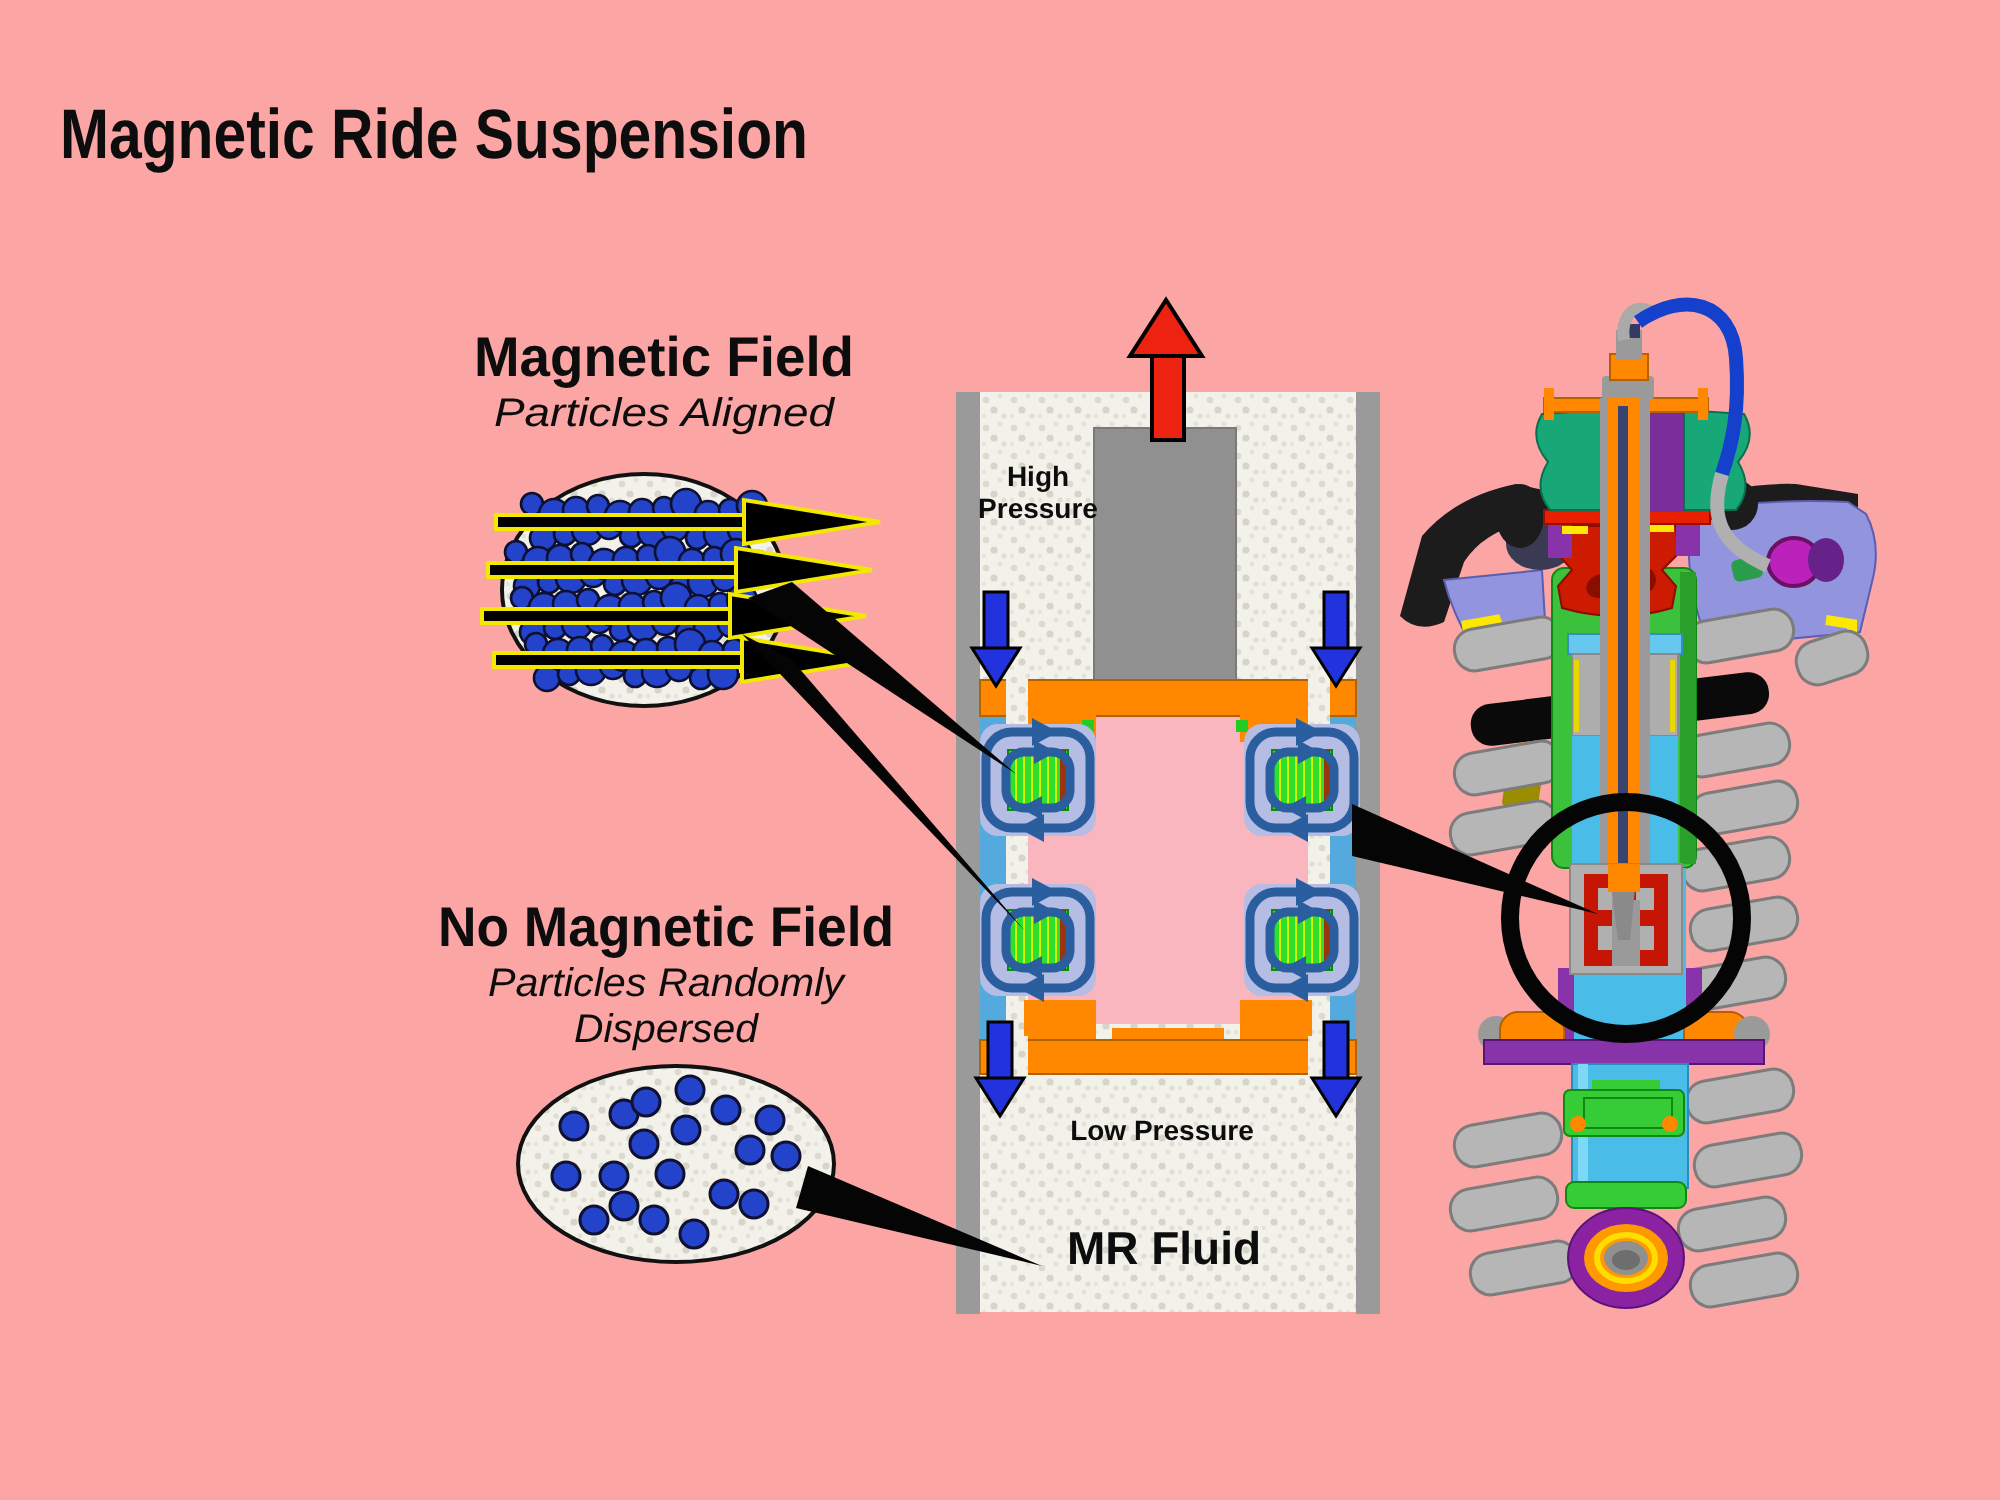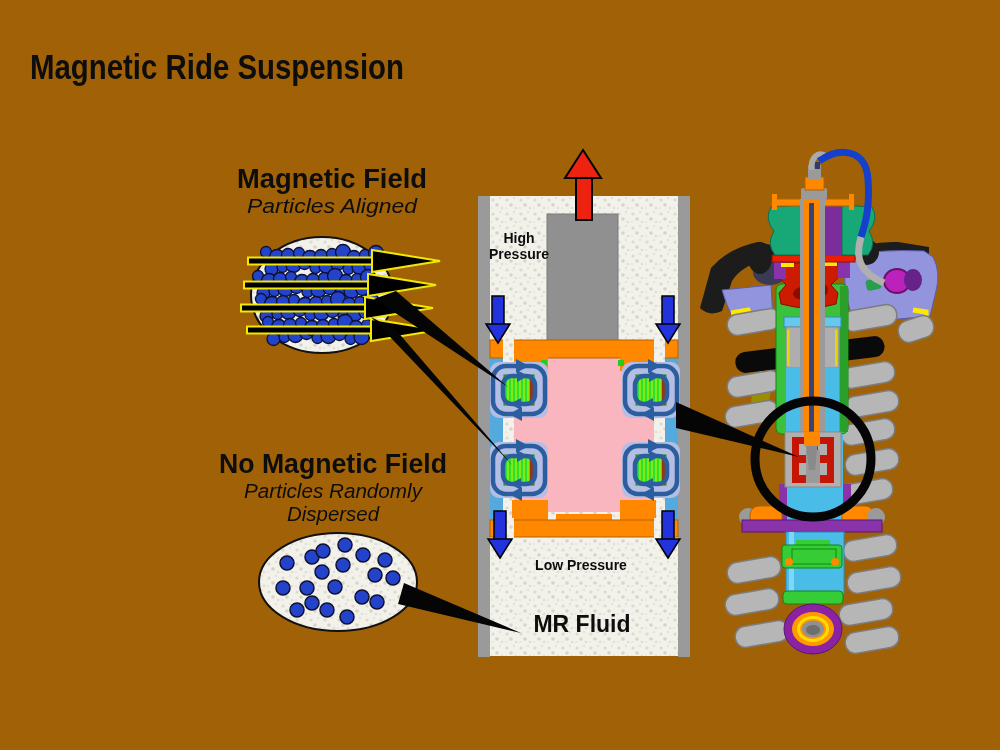--- a/index.html
+++ b/index.html
@@ -1,16 +1,16 @@
 <!DOCTYPE html>
 <html><head>
 <meta charset="utf-8">
 <style>
   html,body{margin:0;padding:0;background:#fff;}
-  .slide{position:relative;width:1000px;height:750px;background:#a16207;overflow:hidden;
+  .slide{position:relative;width:1000px;height:750px;background:#fca5a5;overflow:hidden;
          font-family:"Liberation Sans", sans-serif;}
   svg text{font-family:"Liberation Sans", sans-serif;}
   .h-bold{font-weight:bold;fill:#0d0d0d;}
   .h-italic{font-style:italic;fill:#0d0d0d;}
 </style>
 </head>
 <body>
 
 <div class="slide">
 <svg width="1000" height="750" viewBox="0 0 1000 750">

